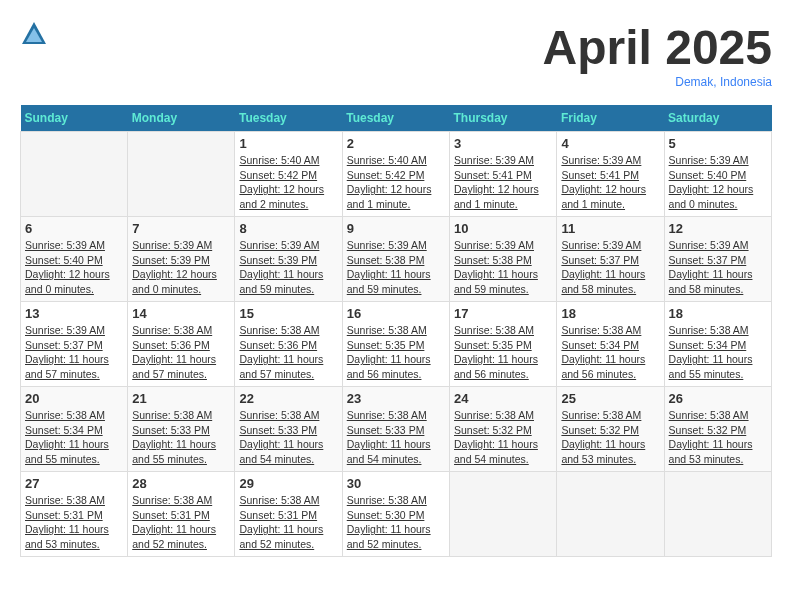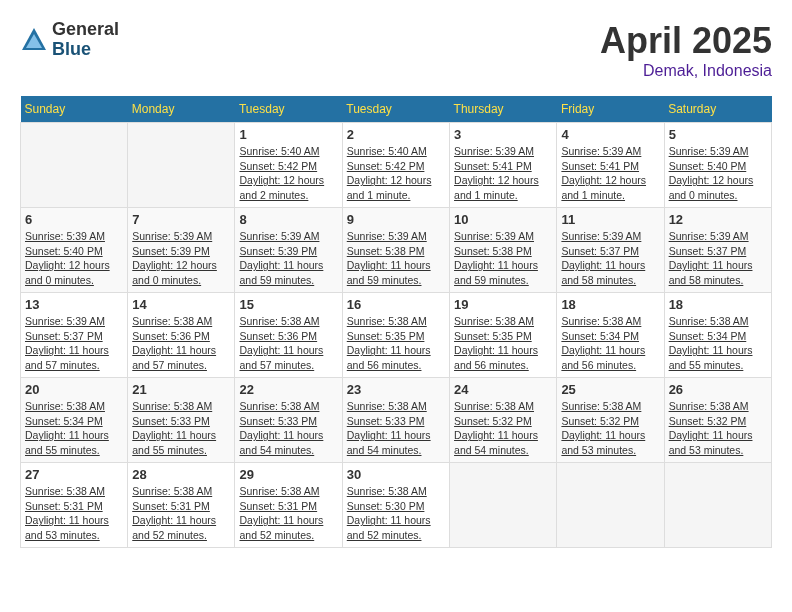--- a/index.html
+++ b/index.html
@@ -37,40 +37,40 @@
     }
     .logo-icon {
       width: 28px;
       height: 28px;
       margin-right: 4px;
     }
     .title-block {
       text-align: right;
     }
     .month-title {
-      font-size: 36px;
+      font-size: 48px;
       font-weight: bold;
       color: #333;
     }
     .location {
-      font-size: 16px;
-      color: #4c1d95;
+      font-size: 12px;
+      color: #3b82f6;
     }
     .calendar {
       width: 100%;
       border-collapse: collapse;
       font-size: 11px;
     }
     .calendar th {
       background-color: #2471a3;
-      color: #fde047;
+      color: #5eead4;
       padding: 6px 4px;
       text-align: left;
       font-size: 12px;
-      font-weight: normal;
+      font-weight: bold;
     }
     .calendar td {
       border: 1px solid #ddd;
       vertical-align: top;
       padding: 4px;
       width: 108px;
       min-height: 80px;
       background: #fff;
     }
     .calendar tr:nth-child(even) td {
@@ -98,24 +98,20 @@
   </style>
 </head>
 <body>
 
 <div class="header">
   <div class="logo">
     <svg class="logo-icon" viewBox="0 0 28 28" xmlns="http://www.w3.org/2000/svg">
       <polygon points="14,2 26,24 2,24" fill="#2471a3"></polygon>
       <polygon points="14,8 22,22 6,22" fill="#85c1e9"></polygon>
     </svg>
-    <div class="logo-text">
-      <span class="logo-general">General</span>
-      <span class="logo-blue">Blue</span>
-    </div>
   </div>
   <div class="title-block">
     <div class="month-title">April 2025</div>
     <div class="location">Demak, Indonesia</div>
   </div>
 </div>
 
 <table class="calendar">
   <thead>
     <tr>
@@ -226,21 +222,21 @@
 Sunset: 5:36 PM
 Daylight: 11 hours and 57 minutes.</div>
         </td>
         <td>
           <span class="day-number">16</span>
           <div class="day-info" style="white-space: pre-line;">Sunrise: 5:38 AM
 Sunset: 5:35 PM
 Daylight: 11 hours and 56 minutes.</div>
         </td>
         <td>
-          <span class="day-number">19</span>
+          <span class="day-number">17</span>
           <div class="day-info" style="white-space: pre-line;">Sunrise: 5:38 AM
 Sunset: 5:35 PM
 Daylight: 11 hours and 56 minutes.</div>
         </td>
         <td>
           <span class="day-number">18</span>
           <div class="day-info" style="white-space: pre-line;">Sunrise: 5:38 AM
 Sunset: 5:34 PM
 Daylight: 11 hours and 56 minutes.</div>
         </td>

